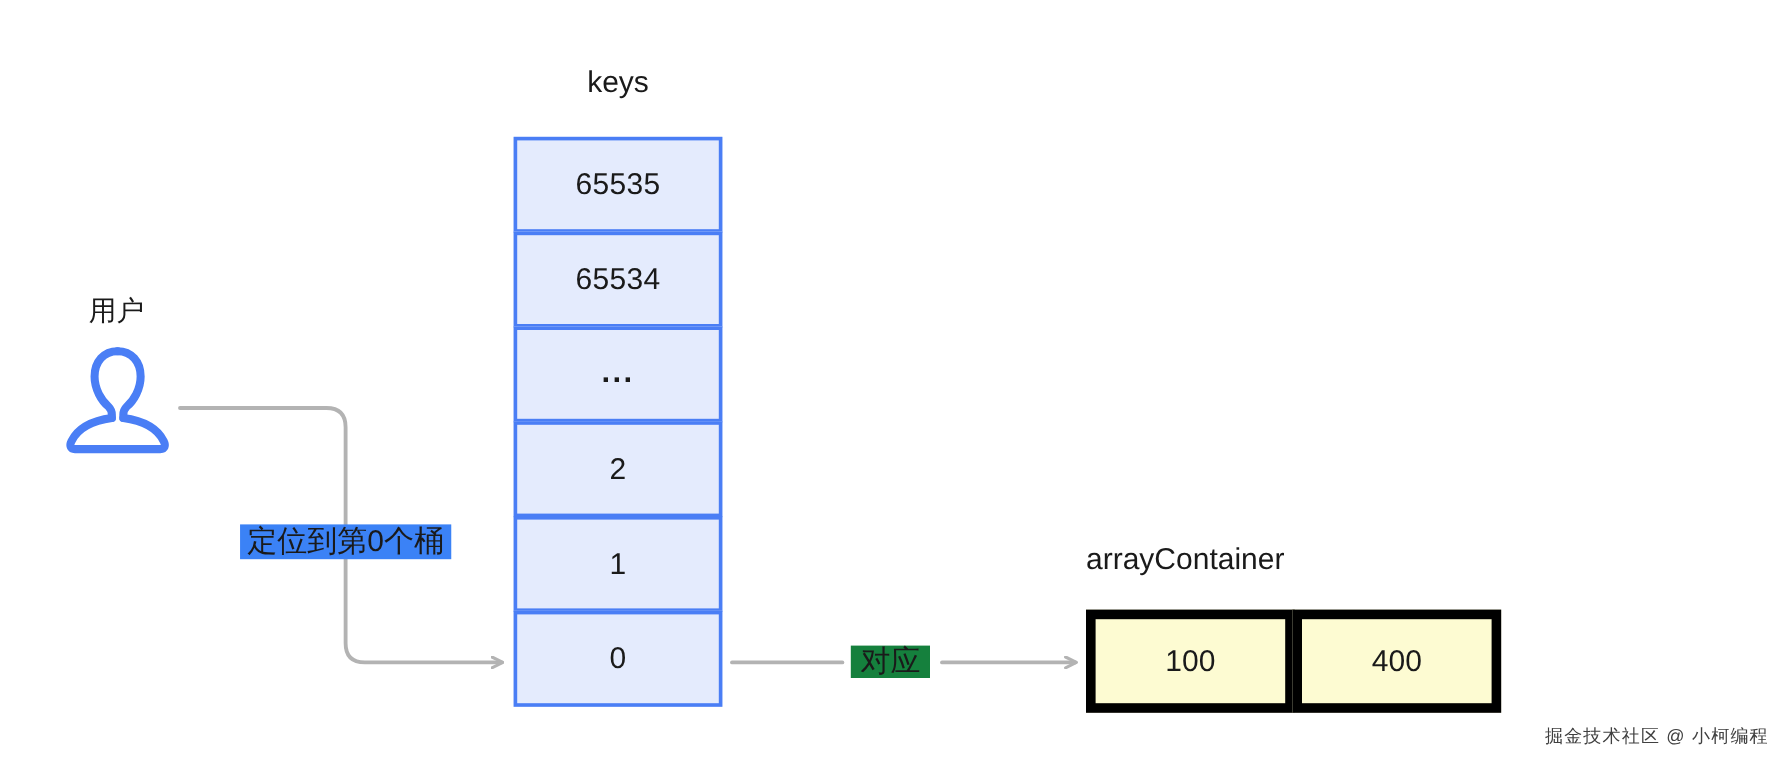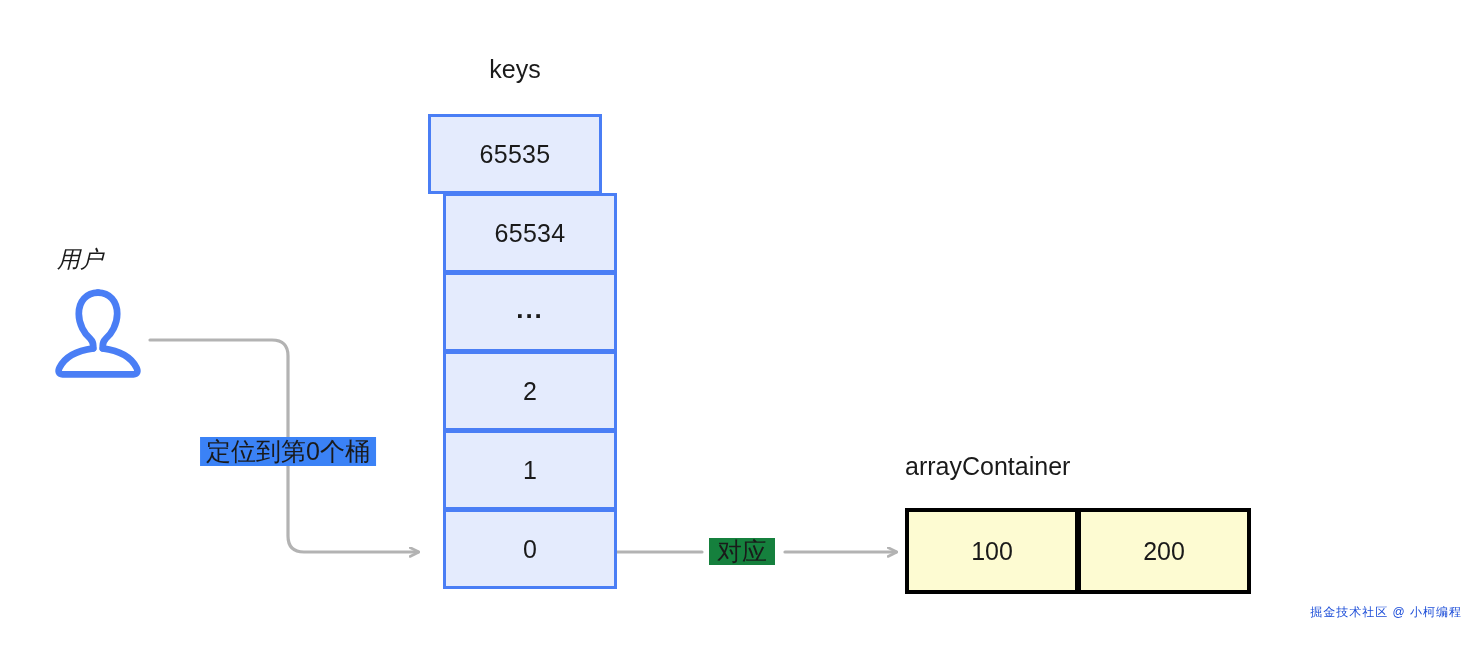--- a/index.html
+++ b/index.html
@@ -36,24 +36,23 @@
     text-align: right;
     transform: translateX(-50%);
   }
 
   #keys-label {
     left: 515px;
     top: 57px;
     font-size: 25px;
   }
   #user-label {
-    left: 80px;
+    left: 97px;
     top: 248px;
     font-size: 23px;
-    font-style: italic;
   }
   #locate-label {
     left: 288px;
     top: 437px;
     font-size: 25px;
     background: #3b82f6;
     padding: 2px 6px;
   }
   #correspond-label {
     left: 742px;
@@ -93,42 +92,41 @@
     border: 3px solid #4a7ef5;
     display: flex;
     align-items: center;
     justify-content: center;
     font-size: 25px;
     color: #1a1a1a;
     letter-spacing: 0.3px;
   }
   .key-cell + .key-cell {
     margin-top: -1px;
-    margin-left: 15px;
   }
   .key-cell.ellipsis {
     font-size: 26px;
     letter-spacing: 2px;
     font-weight: 700;
     padding-bottom: 6px;
   }
 
   
   #array-container {
     position: absolute;
     left: 905px;
     top: 508px;
     display: flex;
   }
   .array-cell {
     box-sizing: border-box;
     width: 174px;
     height: 86px;
     background: #fdfbd2;
-    border: 4px solid #000000;
+    border: 8px solid #000000;
     display: flex;
     align-items: center;
     justify-content: center;
     font-size: 25px;
     color: #1a1a1a;
   }
   .array-cell + .array-cell {
     margin-left: -2px;
   }
 
@@ -138,24 +136,24 @@
     left: 0;
     top: 0;
     width: 1478px;
     height: 650px;
     pointer-events: none;
   }
 
   
   #watermark {
     position: absolute;
-    right: 16px;
+    right: 4px;
     top: 604px;
-    font-size: 12px;
-    color: #1d4ed8;
+    font-size: 15px;
+    color: #404040;
     white-space: nowrap;
     letter-spacing: 1px;
   }
 </style>
 </head>
 <body>
 
 <div id="canvas">
 
   <svg id="connectors" viewBox="0 0 1478 650" xmlns="http://www.w3.org/2000/svg">
@@ -207,18 +205,18 @@
     <div class="key-cell">65535</div>
     <div class="key-cell">65534</div>
     <div class="key-cell ellipsis">...</div>
     <div class="key-cell">2</div>
     <div class="key-cell">1</div>
     <div class="key-cell">0</div>
   </div>
 
   <div id="array-container">
     <div class="array-cell">100</div>
-    <div class="array-cell">200</div>
+    <div class="array-cell">400</div>
   </div>
 
   <div id="watermark">掘金技术社区 @ 小柯编程</div>
 
 </div>
 
 </body></html>

